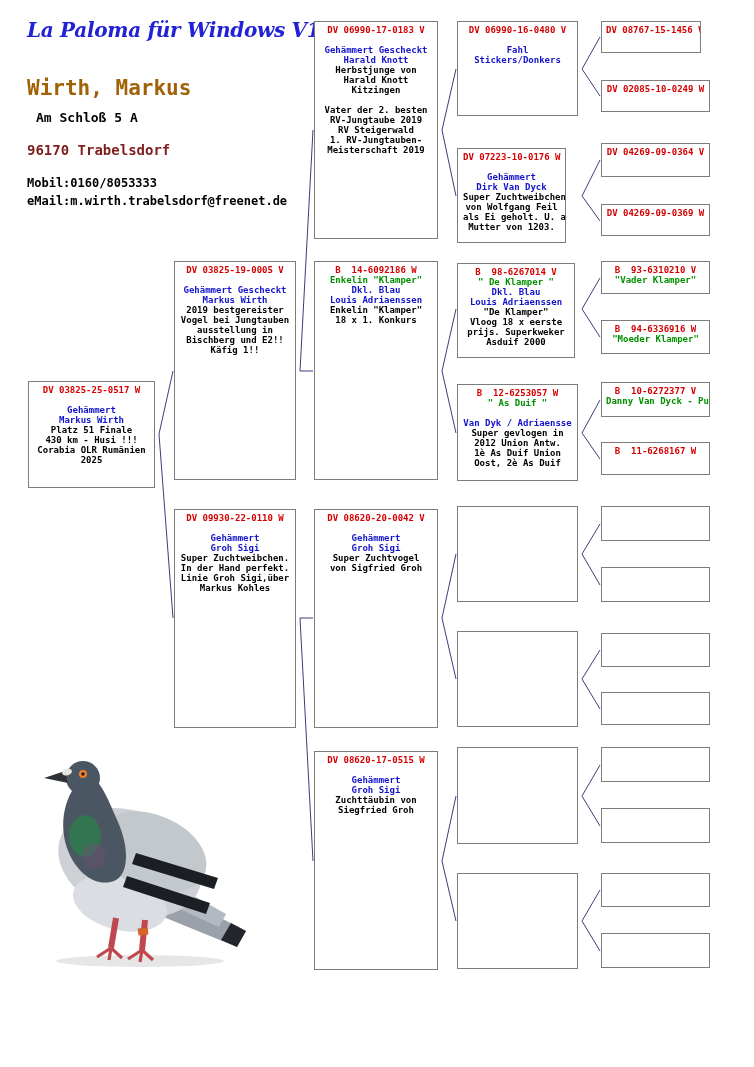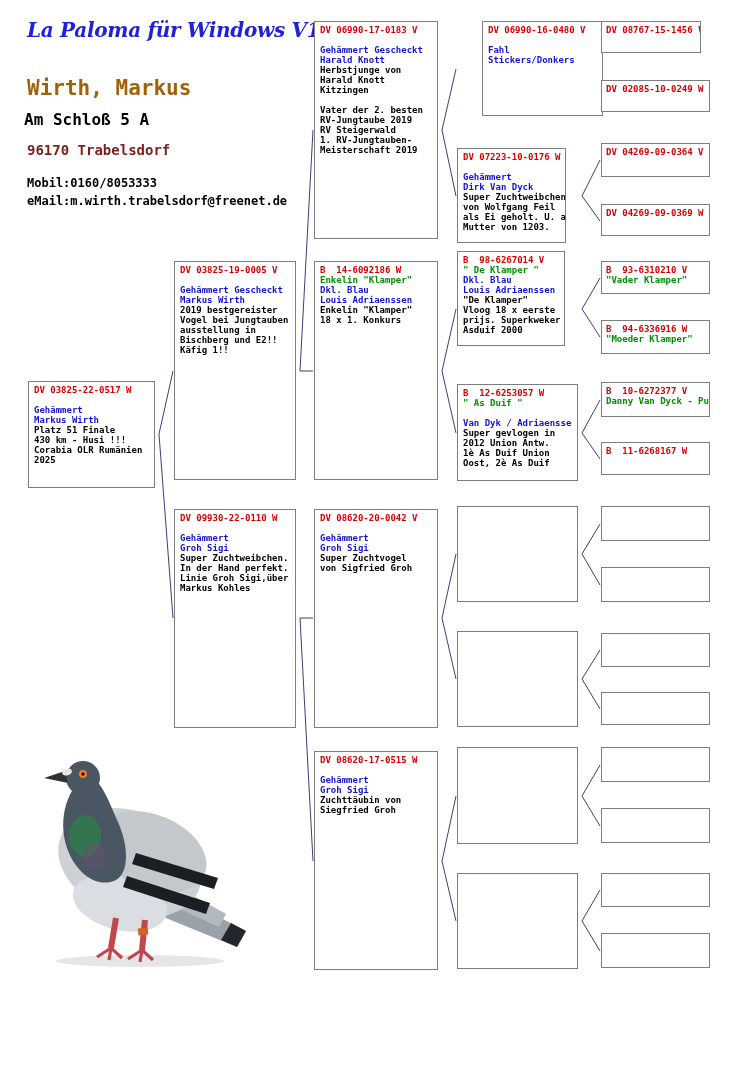--- a/index.html
+++ b/index.html
@@ -1,27 +1,27 @@
 <!DOCTYPE html>
 <html><head>
 <meta charset="utf-8">
 <style>
   html,body{margin:0;padding:0;background:#fff;}
   body{width:754px;height:1067px;position:relative;font-family:"DejaVu Sans Mono",monospace;}
   .hdr-title{position:absolute;left:27px;top:18px;font-family:"DejaVu Serif",serif;
     font-style:italic;font-weight:bold;font-size:20px;color:#2121d6;letter-spacing:-0.3px;white-space:pre;}
   .hdr-name{position:absolute;left:27px;top:76px;font-size:21px;font-weight:bold;color:#a16207;white-space:pre;}
-  .hdr-street{position:absolute;left:24px;top:110px;font-size:16px;font-weight:bold;color:#000;white-space:pre;}
+  .hdr-street{position:absolute;left:36px;top:110px;font-size:13px;font-weight:bold;color:#000;white-space:pre;}
   .hdr-city{position:absolute;left:27px;top:142px;font-size:14px;font-weight:bold;color:#7f1d1d;white-space:pre;}
   .hdr-mobile{position:absolute;left:27px;top:176px;font-size:12px;font-weight:bold;color:#000;white-space:pre;}
   .hdr-email{position:absolute;left:27px;top:194px;font-size:12px;font-weight:bold;color:#000;white-space:pre;}
   .connectors{position:absolute;left:0;top:0;width:754px;height:1067px;pointer-events:none;}
   .connectors line{stroke:#3d3d80;stroke-width:1;}
   .pbox{position:absolute;background:#fff;border:1px solid #7d7d7d;box-sizing:border-box;
-    padding:3px 5px;font-weight:bold;font-size:9px;line-height:10px;overflow:hidden;}
+    padding:3px 5px;font-weight:bold;font-size:9px;line-height:10px;overflow:hidden;text-align:center;}
   .pbox.small{padding:3px 4px;}
   .bl{white-space:pre;height:10px;}
   .c-r{color:#d60000;}
   .c-b{color:#1414cc;}
   .c-g{color:#009000;}
   .c-k{color:#000000;}
   .pigeon{position:absolute;left:28px;top:748px;width:235px;height:225px;}
 </style>
 </head>
 <body>
@@ -60,21 +60,21 @@
     <line x1="582" y1="554" x2="600" y2="585"></line>
   <line x1="582" y1="679" x2="600" y2="650"></line>
     <line x1="582" y1="679" x2="600" y2="709"></line>
   <line x1="582" y1="796" x2="600" y2="765"></line>
     <line x1="582" y1="796" x2="600" y2="826"></line>
   <line x1="582" y1="921" x2="600" y2="890"></line>
     <line x1="582" y1="921" x2="600" y2="951"></line>
 </svg>
 
 <div class="pbox" style="left:28px;top:381px;width:127px;height:107px">
-    <div class="bl c-r">DV 03825-22-0517 W</div>
+    <div class="bl c-r">DV 03825-25-0517 W</div>
     <div class="bl c-k">&nbsp;</div>
     <div class="bl c-b">Gehämmert</div>
     <div class="bl c-b">Markus Wirth</div>
     <div class="bl c-k">Platz 51 Finale</div>
     <div class="bl c-k">430 km - Husi !!!</div>
     <div class="bl c-k">Corabia OLR Rumänien</div>
     <div class="bl c-k">2025</div>
   </div>
 
 <div class="pbox" style="left:174px;top:261px;width:122px;height:219px">
@@ -132,37 +132,37 @@
   </div>
 <div class="pbox" style="left:314px;top:751px;width:124px;height:219px">
     <div class="bl c-r">DV 08620-17-0515 W</div>
     <div class="bl c-k">&nbsp;</div>
     <div class="bl c-b">Gehämmert</div>
     <div class="bl c-b">Groh Sigi</div>
     <div class="bl c-k">Zuchttäubin von</div>
     <div class="bl c-k">Siegfried Groh</div>
   </div>
 
-<div class="pbox" style="left:482px;top:21px;width:121px;height:95px">
+<div class="pbox" style="left:457px;top:21px;width:121px;height:95px">
     <div class="bl c-r">DV 06990-16-0480 V</div>
     <div class="bl c-k">&nbsp;</div>
     <div class="bl c-b">Fahl</div>
     <div class="bl c-b">Stickers/Donkers</div>
   </div>
 <div class="pbox" style="left:457px;top:148px;width:109px;height:95px">
     <div class="bl c-r">DV 07223-10-0176 W</div>
     <div class="bl c-k">&nbsp;</div>
     <div class="bl c-b">Gehämmert</div>
     <div class="bl c-b">Dirk Van Dyck</div>
     <div class="bl c-k">Super Zuchtweibchen</div>
     <div class="bl c-k">von Wolfgang Feil</div>
     <div class="bl c-k">als Ei geholt. U. a.</div>
     <div class="bl c-k">Mutter von 1203.</div>
   </div>
-<div class="pbox" style="left:457px;top:251px;width:108px;height:95px">
+<div class="pbox" style="left:457px;top:263px;width:118px;height:95px">
     <div class="bl c-r">B  98-6267014 V</div>
     <div class="bl c-g">" De Klamper "</div>
     <div class="bl c-b">Dkl. Blau</div>
     <div class="bl c-b">Louis Adriaenssen</div>
     <div class="bl c-k">"De Klamper"</div>
     <div class="bl c-k">Vloog 18 x eerste</div>
     <div class="bl c-k">prijs. Superkweker</div>
     <div class="bl c-k">Asduif 2000</div>
   </div>
 <div class="pbox" style="left:457px;top:384px;width:121px;height:97px">

